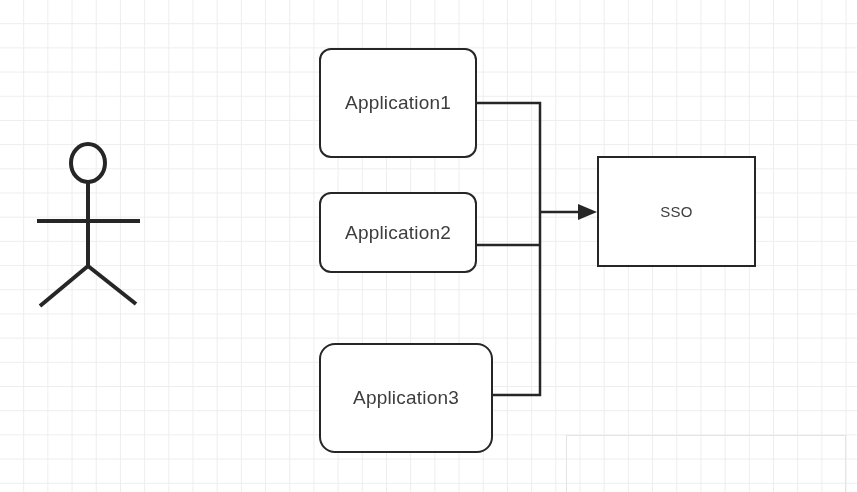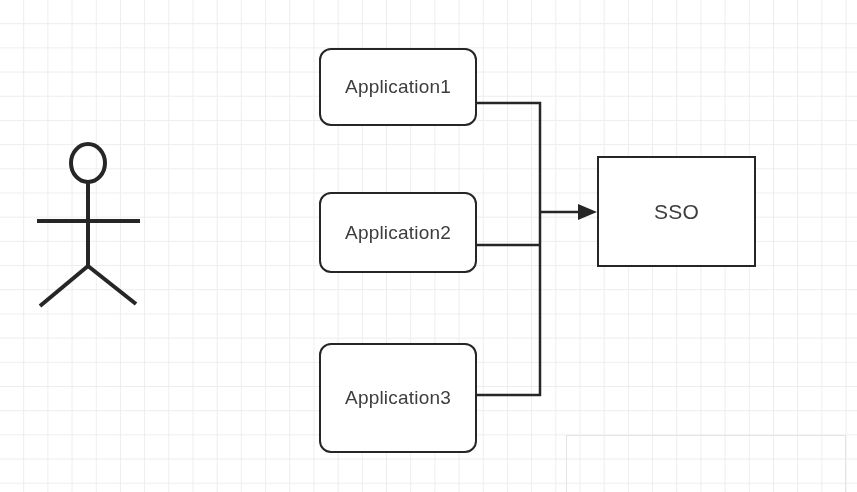--- a/index.html
+++ b/index.html
@@ -40,24 +40,24 @@
   }
   .node-box.rounded { border-radius: 12px; }
   .node-label {
     font-family: "Liberation Sans", sans-serif;
     font-size: 19px;
     color: #3d3d3d;
     letter-spacing: 0.2px;
     white-space: nowrap;
     user-select: none;
   }
-  .node-label.small { font-size: 21px; }
-  #app1 { left: 319px; top: 48px;  width: 158px; height: 78px; }
+  .node-label.small { font-size: 15px; }
+  #app1 { left: 319px; top: 48px;  width: 158px; height: 110px; }
   #app2 { left: 319px; top: 192px; width: 158px; height: 81px; }
-  #app3 { left: 319px; top: 343px; width: 158px; height: 110px; }
+  #app3 { left: 319px; top: 343px; width: 174px; height: 110px; border-radius: 16px; }
   #sso  { left: 597px; top: 156px; width: 159px; height: 111px; }
   #page-guide {
     position: absolute;
     left: 566px;
     top: 435px;
     width: 280px;
     height: 58px;
     box-sizing: border-box;
     border-left: 1px solid #e4e4e4;
     border-top: 1px solid #e4e4e4;

